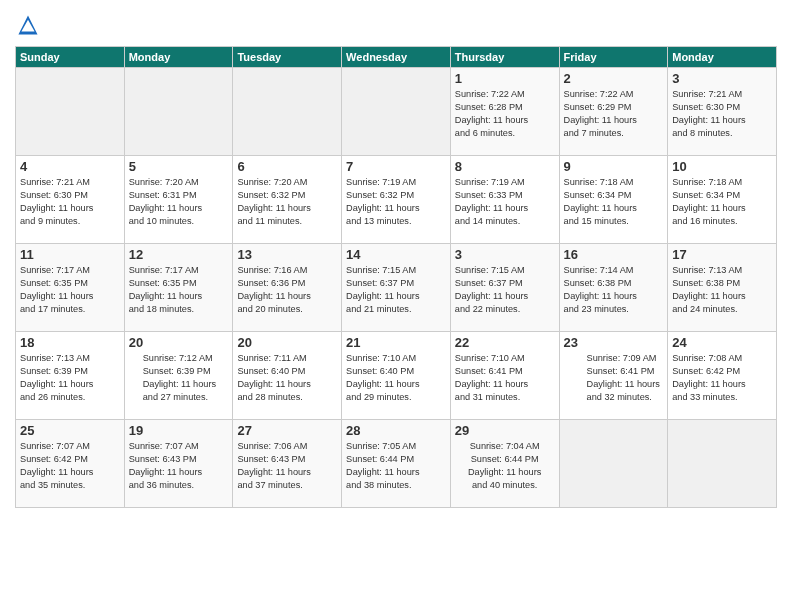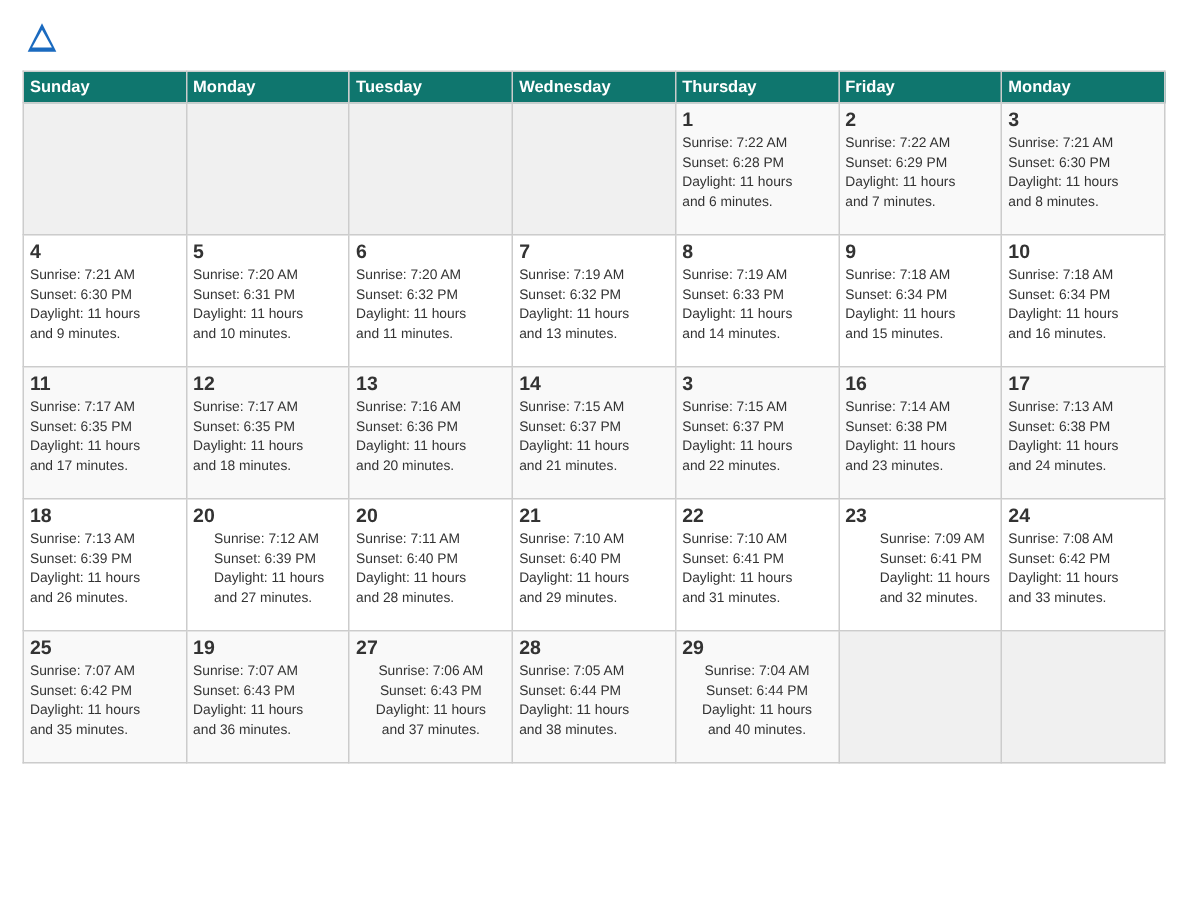--- a/index.html
+++ b/index.html
@@ -325,21 +325,21 @@
           </td>
           <td>
             <span class="day-num">19</span>
             <div class="day-info" style="white-space: pre-line;">Sunrise: 7:07 AM
 Sunset: 6:43 PM
 Daylight: 11 hours
 and 36 minutes.</div>
           </td>
           <td>
             <span class="day-num">27</span>
-            <div class="day-info" style="white-space: pre-line; text-align: center;">Sunrise: 7:06 AM
+            <div class="day-info" style="white-space: pre-line;">Sunrise: 7:06 AM
 Sunset: 6:43 PM
 Daylight: 11 hours
 and 37 minutes.</div>
           </td>
           <td>
             <span class="day-num">28</span>
             <div class="day-info" style="white-space: pre-line;">Sunrise: 7:05 AM
 Sunset: 6:44 PM
 Daylight: 11 hours
 and 38 minutes.</div>

